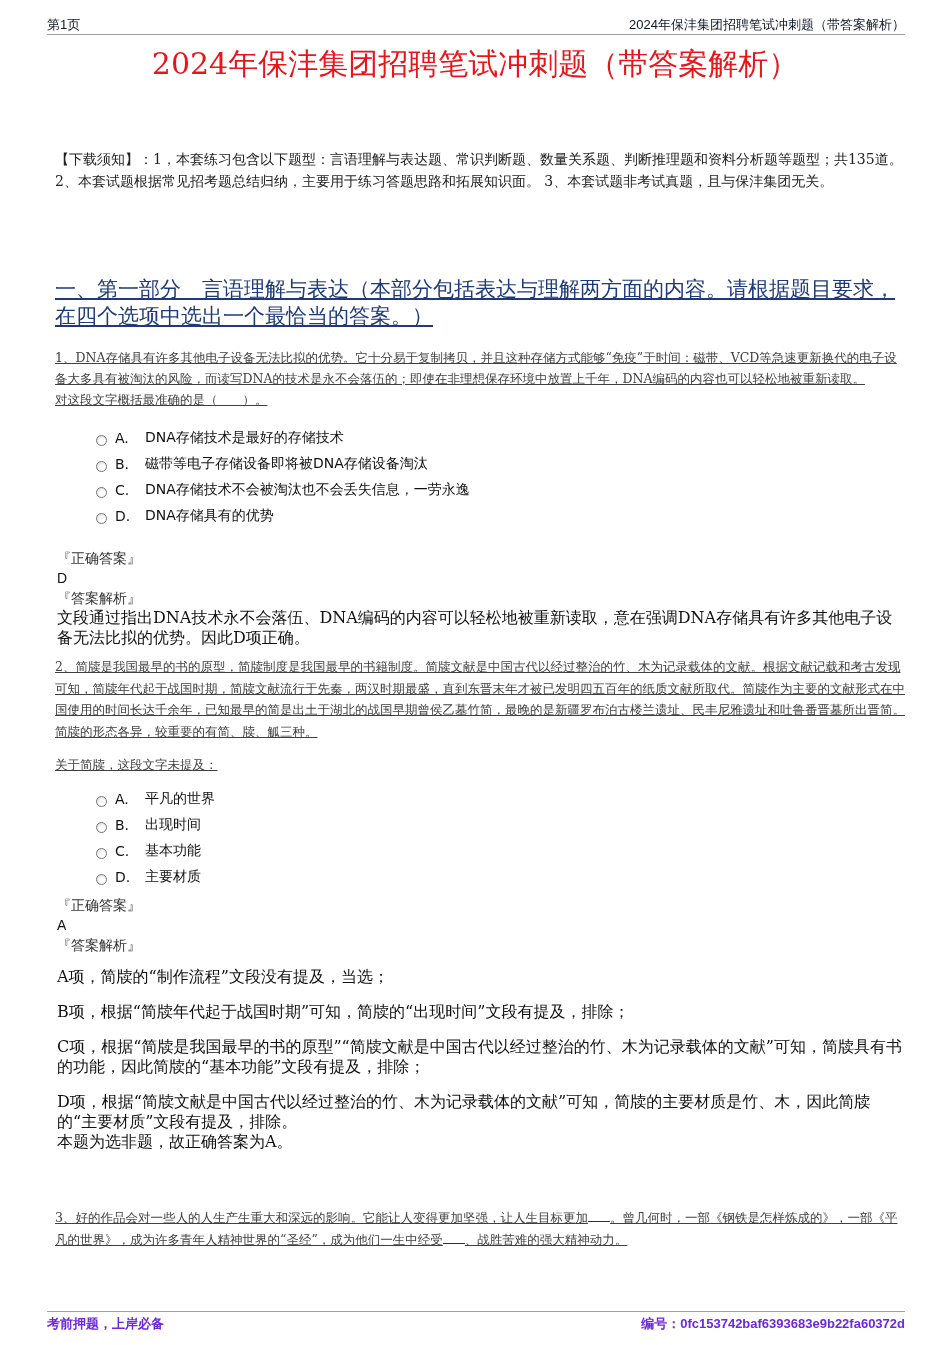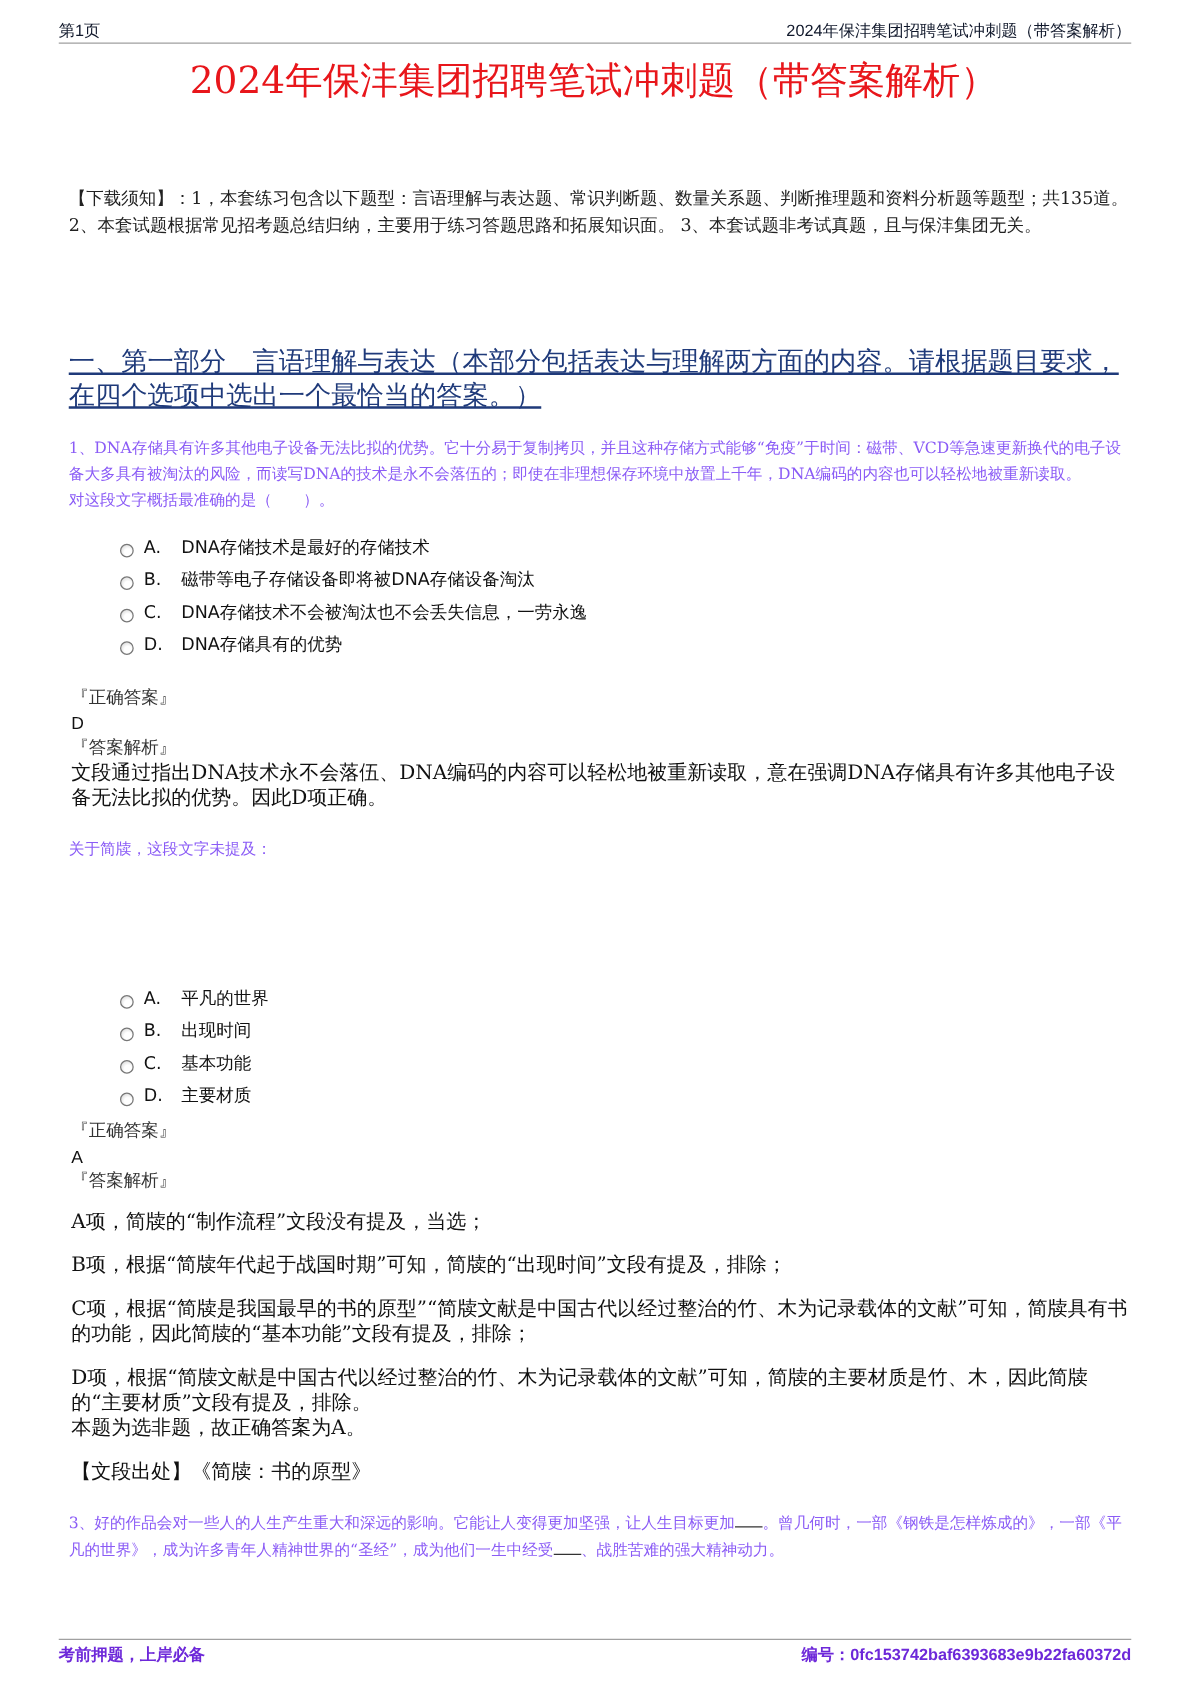--- a/index.html
+++ b/index.html
@@ -22,21 +22,21 @@
     letter-spacing: 0px;
   }
   .notice {
     position: absolute; left: 55px; width: 850px; top: 148px;
     font-size: 14px; line-height: 22px; color: #222;
   }
   .section-title {
     position: absolute; left: 55px; width: 850px; top: 276px;
     font-size: 21px; line-height: 27px; color: #1f3a7a; text-decoration: underline;
   }
-  .block { position: absolute; left: 55px; width: 850px; font-size: 12.5px; line-height: 21px; color: #8b5cf6; }
+  .block { position: absolute; left: 55px; width: 850px; font-size: 12.5px; line-height: 21px; color: #404040; text-decoration: underline; }
   .q-text { margin: 0; }
   .options { position: absolute; left: 96px; }
   .option {
     display: flex; align-items: center; height: 26px;
     font-family: "DejaVu Sans", sans-serif; font-size: 14px; color: #111;
   }
   .radio {
     width: 9px; height: 9px; border-radius: 50%; border: 1px solid #777;
     background: radial-gradient(circle at 60% 65%, #ffffff 35%, #cfcfcf 100%);
     margin-right: 8px; margin-top: 4px; display: inline-block; flex: none;
@@ -96,20 +96,21 @@
     </div>
 </div>
 <div class="answer-block" style="top:548px;">
   <div class="lbl">『正确答案』</div>
   <div class="val">D</div>
   <div class="lbl">『答案解析』</div>
   <p class="analysis-p">文段通过指出DNA技术永不会落伍、DNA编码的内容可以轻松地被重新读取，意在强调DNA存储具有许多其他电子设备无法比拟的优势。因此D项正确。</p>
 </div>
 
 <div class="block" style="top:656px; line-height:21.5px;">
+  <p class="q-text">2、简牍是我国最早的书的原型，简牍制度是我国最早的书籍制度。简牍文献是中国古代以经过整治的竹、木为记录载体的文献。根据文献记载和考古发现可知，简牍年代起于战国时期，简牍文献流行于先秦，两汉时期最盛，直到东晋末年才被已发明四五百年的纸质文献所取代。简牍作为主要的文献形式在中国使用的时间长达千余年，已知最早的简是出土于湖北的战国早期曾侯乙墓竹简，最晚的是新疆罗布泊古楼兰遗址、民丰尼雅遗址和吐鲁番晋墓所出晋简。简牍的形态各异，较重要的有简、牍、觚三种。</p>
   <p class="q-text" style="margin-top:12px;">关于简牍，这段文字未提及：</p>
 </div>
 <div class="options" style="top:786px;">
   <div class="option">
       <span class="radio"></span>
       <span class="opt-letter">A.</span>
       <span>平凡的世界</span>
     </div>
   <div class="option">
       <span class="radio"></span>
@@ -129,21 +130,20 @@
 </div>
 <div class="answer-block" style="top:895px;">
   <div class="lbl">『正确答案』</div>
   <div class="val">A</div>
   <div class="lbl" style="margin-bottom:12px;">『答案解析』</div>
   <p class="analysis-p" style="margin-bottom:15px;">A项，简牍的“制作流程”文段没有提及，当选；</p>
   <p class="analysis-p" style="margin-bottom:15px;">B项，根据“简牍年代起于战国时期”可知，简牍的“出现时间”文段有提及，排除；</p>
   <p class="analysis-p" style="margin-bottom:15px;">C项，根据“简牍是我国最早的书的原型”“简牍文献是中国古代以经过整治的竹、木为记录载体的文献”可知，简牍具有书的功能，因此简牍的“基本功能”文段有提及，排除；</p>
   <p class="analysis-p" style="margin-bottom:0;">D项，根据“简牍文献是中国古代以经过整治的竹、木为记录载体的文献”可知，简牍的主要材质是竹、木，因此简牍的“主要材质”文段有提及，排除。</p>
   <p class="analysis-p" style="margin-bottom:15px;">本题为选非题，故正确答案为A。</p>
-  <p class="analysis-p">【文段出处】《简牍：书的原型》</p>
 </div>
 
 <div class="block" style="top:1207px; line-height:21.5px;">
   <p class="q-text"><span>3、好的作品会对一些人的人生产生重大和深远的影响。它能让人变得更加坚强，让人生目标更加</span><span class="blank"></span><span>。曾几何时，一部《钢铁是怎样炼成的》，一部《平凡的世界》，成为许多青年人精神世界的“圣经”，成为他们一生中经受</span><span class="blank"></span><span>、战胜苦难的强大精神动力。</span></p>
 </div>
 
 <div class="page-footer">
   <span class="left">考前押题，上岸必备</span>
   <span class="right"><span>编号：</span><span>0fc153742baf6393683e9b22fa60372d</span></span>
 </div>

